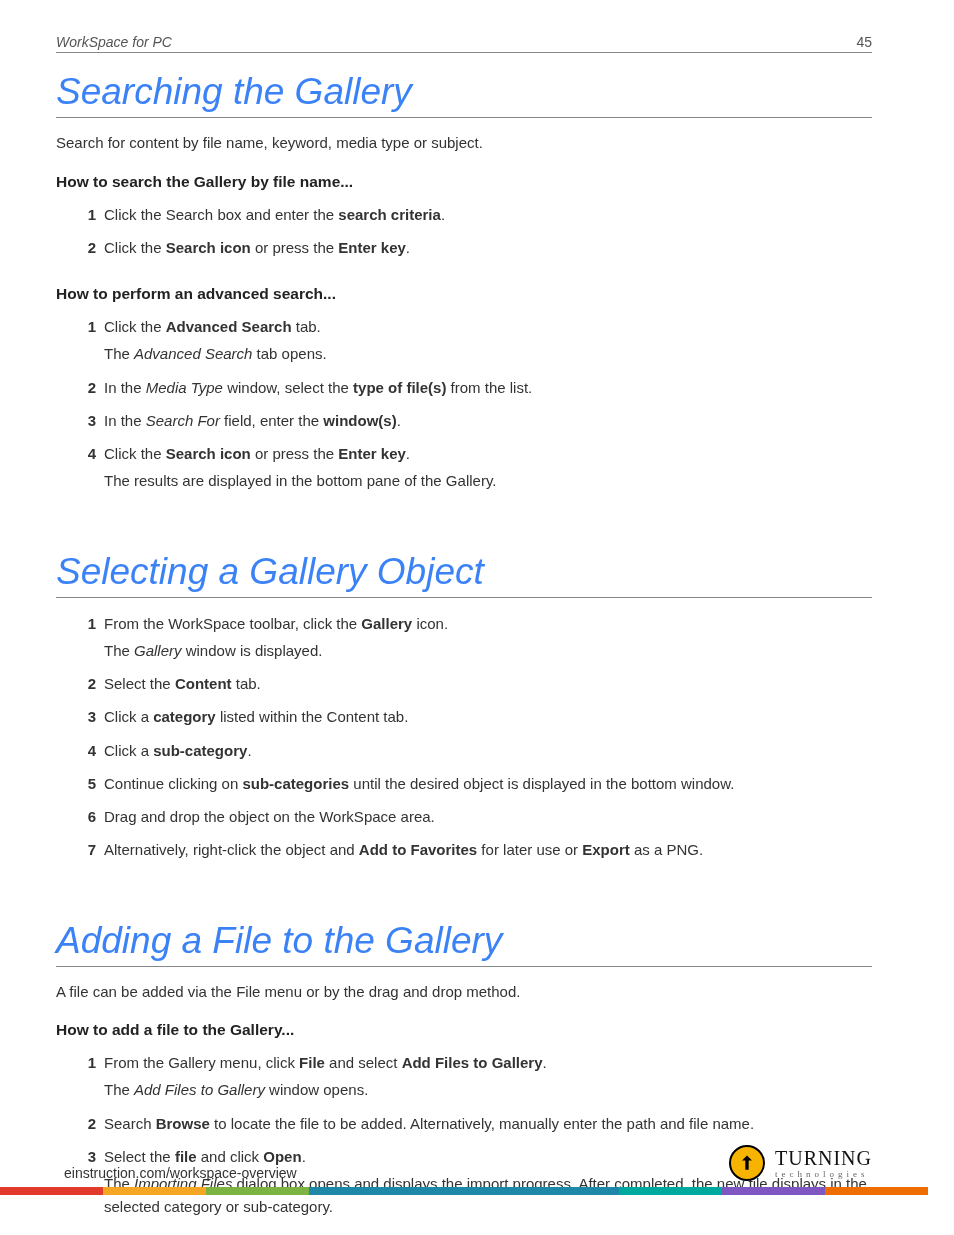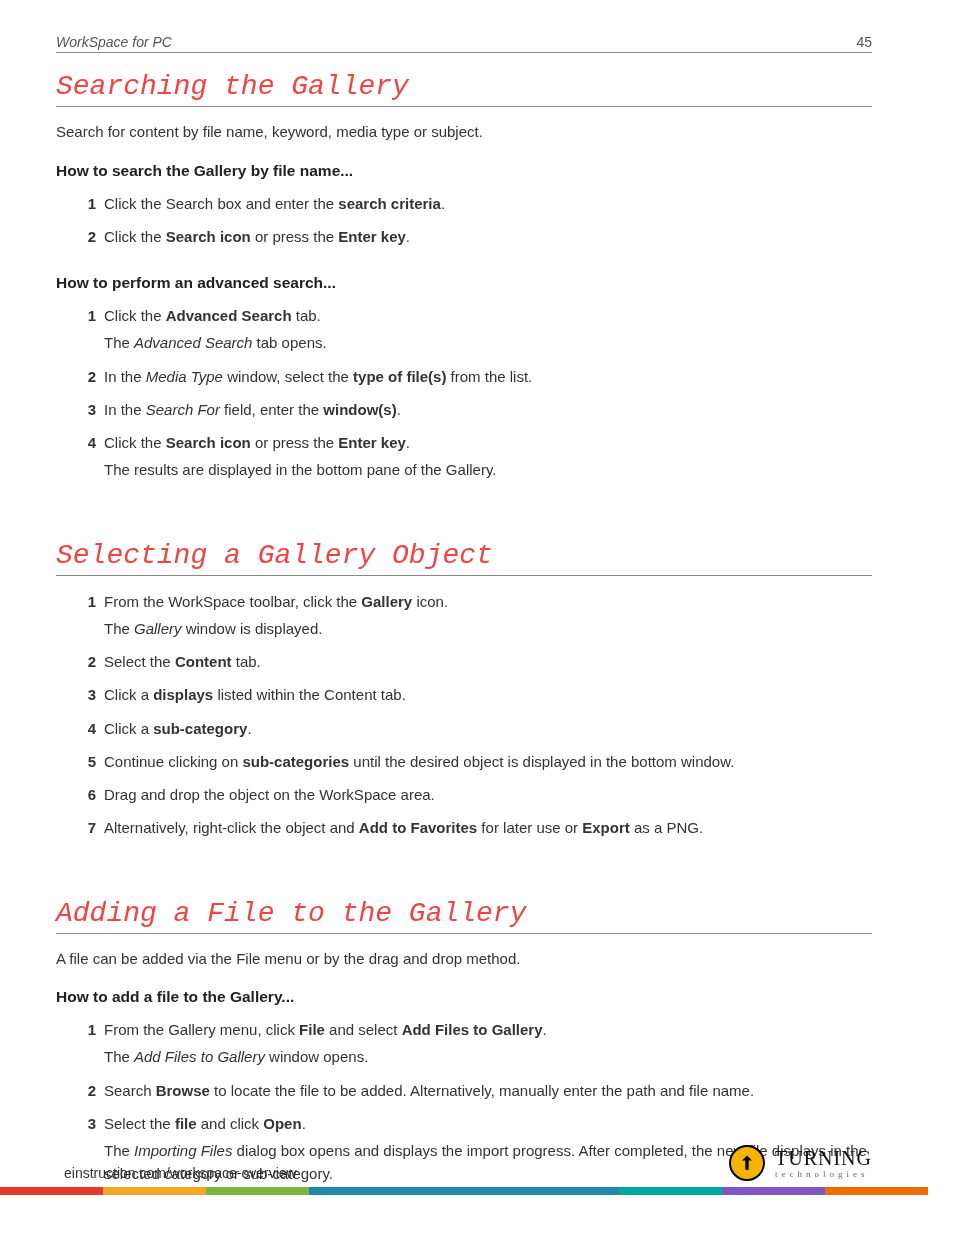--- a/index.html
+++ b/index.html
@@ -1,20 +1,20 @@
 <!DOCTYPE html>
 <html><head>
 <meta charset="utf-8">
 <style>
   * { box-sizing: border-box; margin: 0; padding: 0; }
   html, body { width: 954px; height: 1235px; background: #fff; font-family: Arial, Helvetica, sans-serif; color: #333; }
   .page { position: relative; width: 928px; height: 1235px; padding: 34px 56px 0 56px; }
   .running-header { display: flex; justify-content: space-between; border-bottom: 1px solid #888; padding-bottom: 2px; margin-bottom: 18px; font-size: 14px; color: #555; }
   .running-header .title { font-style: italic; }
-  .h2 { font-style: italic; font-weight: 400; color: #ef4444; font-size: 28px; border-bottom: 1px solid #888; padding-bottom: 4px; margin-top: 10px; margin-bottom: 14px; font-family: Liberation Mono, monospace; }
+  .h2 { font-style: italic; font-weight: 400; color: #3b82f6; font-size: 37px; border-bottom: 1px solid #888; padding-bottom: 4px; margin-top: 10px; margin-bottom: 14px; font-family: Liberation Sans, sans-serif; }
   .para { font-size: 15px; line-height: 1.5; margin-bottom: 18px; color: #333; }
   .h3 { font-weight: 700; font-size: 15.5px; margin-top: 14px; margin-bottom: 12px; color: #222; }
   ol.steps { list-style: none; padding-left: 28px; margin-bottom: 26px; }
   ol.steps > li { position: relative; padding-left: 20px; margin-bottom: 10px; font-size: 15px; line-height: 1.55; }
   ol.steps > li .num { position: absolute; left: -6px; top: 0; font-weight: 700; width: 18px; text-align: right; }
   .step-main b { font-weight: 700; }
   .step-main i { font-style: italic; }
   .step-sub { display: block; margin-top: 4px; }
   .footer { position: absolute; left: 64px; right: 56px; bottom: 54px; display:flex; justify-content: space-between; align-items: flex-end; font-size: 14px; color: #333; }
   .logo { display: flex; align-items: center; gap: 10px; }
@@ -85,21 +85,21 @@
       <span class="num">1</span>
       <span class="step-main"><span>From the WorkSpace toolbar, click the </span><b>Gallery</b><span> icon.</span></span>
       <span class="step-sub"><span>The </span><i>Gallery</i><span> window is displayed.</span></span>
     </li>
     <li>
       <span class="num">2</span>
       <span class="step-main"><span>Select the </span><b>Content</b><span> tab.</span></span>
     </li>
     <li>
       <span class="num">3</span>
-      <span class="step-main"><span>Click a </span><b>displays</b><span> listed within the Content tab.</span></span>
+      <span class="step-main"><span>Click a </span><b>category</b><span> listed within the Content tab.</span></span>
     </li>
     <li>
       <span class="num">4</span>
       <span class="step-main"><span>Click a </span><b>sub-category</b><span>.</span></span>
     </li>
     <li>
       <span class="num">5</span>
       <span class="step-main"><span>Continue clicking on </span><b>sub-categories</b><span> until the desired object is displayed in the bottom window.</span></span>
     </li>
     <li>

